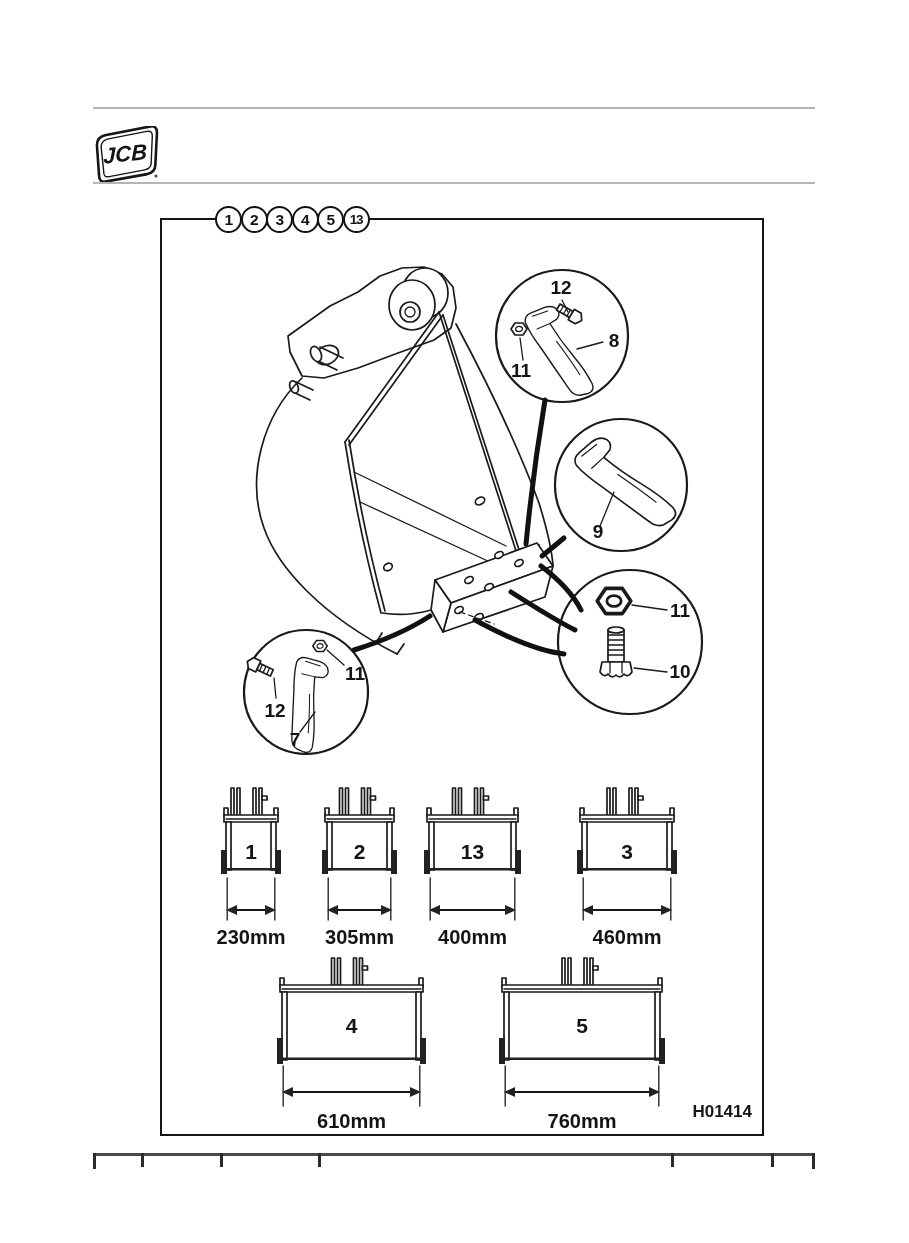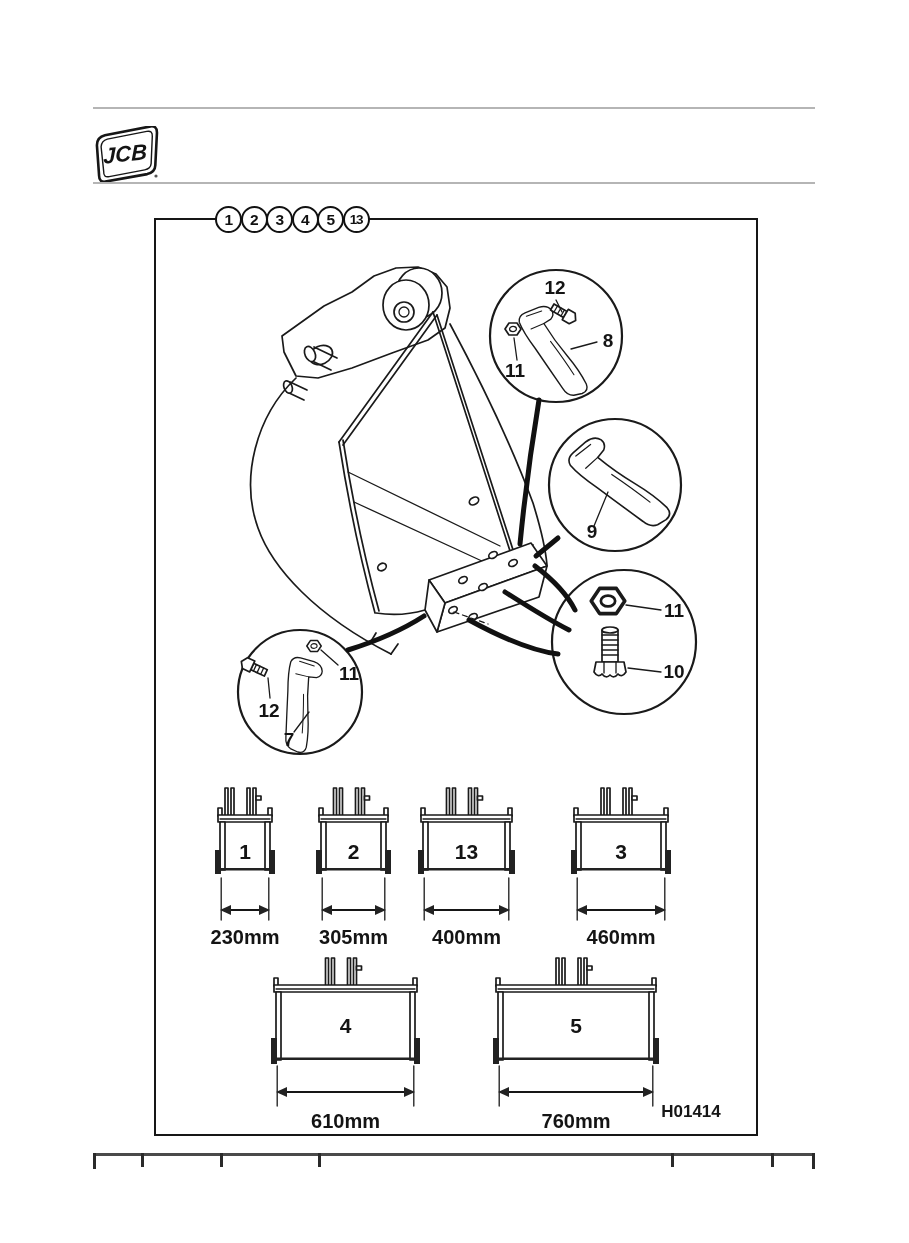--- a/index.html
+++ b/index.html
@@ -2,29 +2,29 @@
 <html><head>
 <meta charset="utf-8">
 <style>
   html,body{margin:0;padding:0;background:#e8e8e8;}
   .page{position:relative;width:909px;height:1243px;background:#ffffff;
         font-family:"Liberation Sans","DejaVu Sans",sans-serif;overflow:hidden;}
   .rule{position:absolute;left:93px;width:722px;height:2px;background:#b5b5b5;}
   .rule-top{top:107px;}
   .rule-mid{top:182px;}
   .logo-wrap{position:absolute;left:90px;top:126px;width:76px;height:56px;}
-  .diagram-box{position:absolute;left:154px;top:218px;width:604px;height:918px;
+  .diagram-box{position:absolute;left:160px;top:218px;width:604px;height:918px;
                border:2.5px solid #161616;background:#fff;box-sizing:border-box;}
   .callouts{position:absolute;left:215px;top:206px;display:flex;z-index:3;}
   .callout{box-sizing:border-box;width:27px;height:27px;border:2.6px solid #111;
            border-radius:50%;background:#fff;display:flex;align-items:center;
            justify-content:center;font-weight:bold;font-size:15.5px;color:#111;
            margin-right:-1.5px;letter-spacing:-0.5px;}
   .callout:last-child{font-size:13.5px;letter-spacing:-1.3px;}
-  .fig-id{position:absolute;left:480px;top:882px;width:110px;text-align:center;
+  .fig-id{position:absolute;left:480px;top:882px;width:110px;text-align:right;
           font-weight:bold;font-size:17px;color:#161616;}
   .art{position:absolute;left:0;top:0;}
   svg{font-family:"Liberation Sans","DejaVu Sans",sans-serif;}
   svg text{fill:#141414;}
   .ln{stroke:#1a1a1a;stroke-width:1.7;fill:none;stroke-linecap:round;stroke-linejoin:round;}
   .thn{stroke:#1a1a1a;stroke-width:1.3;fill:none;stroke-linecap:round;}
   .fw{fill:#ffffff;stroke:#1a1a1a;stroke-width:1.7;stroke-linejoin:round;}
   .fw2{fill:#ffffff;stroke:#1a1a1a;stroke-width:2.2;}
   .fb{fill:#222;stroke:none;}
   .thick{stroke:#111;stroke-width:5;fill:none;stroke-linecap:round;}

